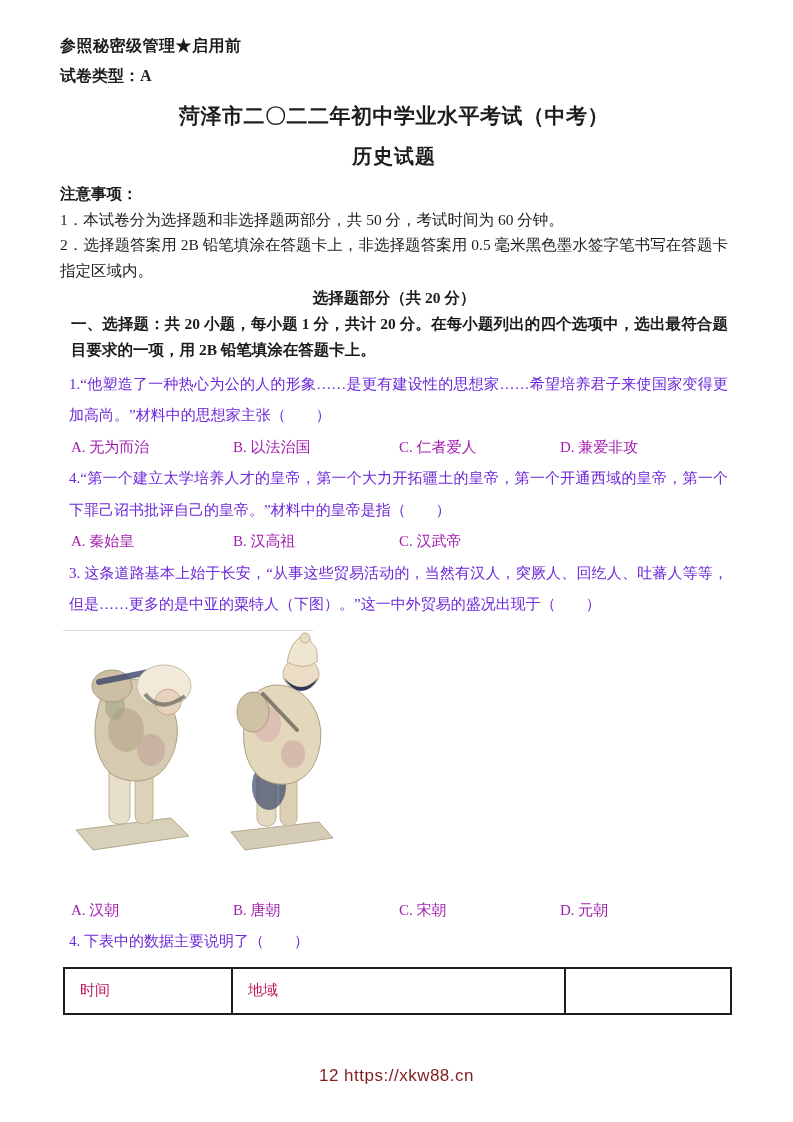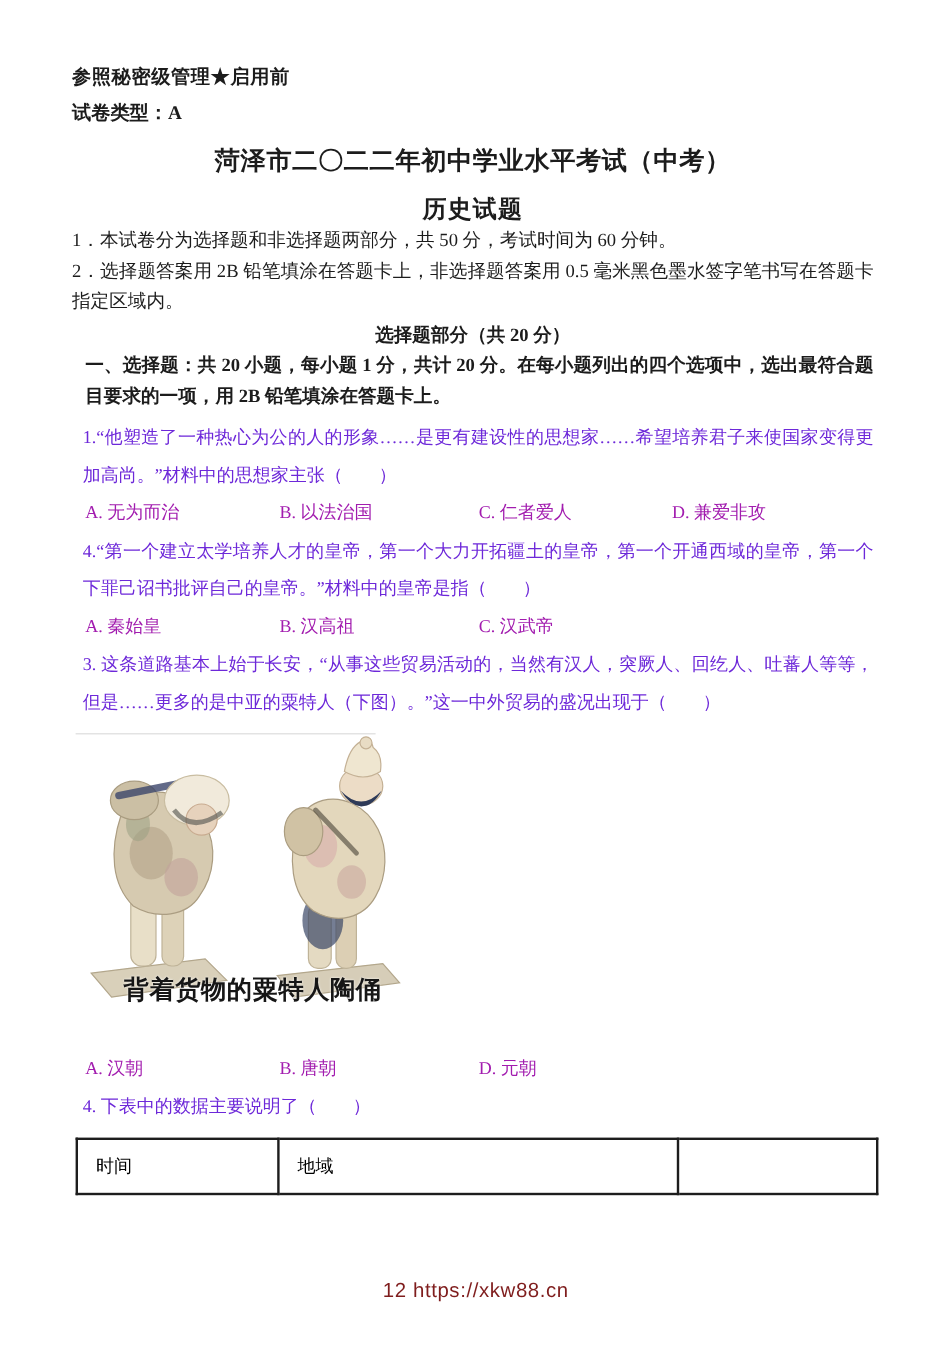--- a/index.html
+++ b/index.html
@@ -10,21 +10,21 @@
     height: 1122px;
     margin: 0 auto;
     background: #ffffff;
     font-family: "Liberation Serif", "DejaVu Serif", serif;
     color: #1c1c1c;
     overflow: hidden;
   }
   .content {
     position: absolute;
     left: 60px;
-    top: 54px;
+    top: 36px;
     width: 668px;
   }
   .security-line {
     font-size: 16px;
     font-weight: 700;
     letter-spacing: 0.5px;
   }
   .paper-type {
     margin-top: 9px;
     font-size: 16px;
@@ -117,21 +117,21 @@
     margin-left: 3px;
     margin-top: 9px;
     table-layout: fixed;
     width: 667px;
   }
   .data-table td {
     border: 2px solid #1d1d1d;
     height: 46px;
     padding-left: 15px;
     font-size: 15px;
-    color: #000000;
+    color: #be185d;
     vertical-align: middle;
   }
   .page-footer {
     position: absolute;
     left: 0;
     top: 1066px;
     width: 100%;
     text-align: center;
     font-family: "Liberation Sans", "DejaVu Sans", sans-serif;
     font-size: 17px;
@@ -146,20 +146,21 @@
   <div class="content">
 
     <div class="security-line">参照秘密级管理★启用前</div>
 
     <div class="paper-type">试卷类型：A</div>
 
     <div class="exam-title">菏泽市二〇二二年初中学业水平考试（中考）</div>
 
     <div class="exam-subtitle">历史试题</div>
 
+    <div class="notice-heading">注意事项：</div>
     <p class="notice-item">1．本试卷分为选择题和非选择题两部分，共 50 分，考试时间为 60 分钟。</p>
     <p class="notice-item">2．选择题答案用 2B 铅笔填涂在答题卡上，非选择题答案用 0.5 毫米黑色墨水签字笔书写在答题卡指定区域内。</p>
 
     <div class="part-title">选择题部分（共 20 分）</div>
 
     <p class="instructions">一、选择题：共 20 小题，每小题 1 分，共计 20 分。在每小题列出的四个选项中，选出最符合题目要求的一项，用 2B 铅笔填涂在答题卡上。</p>
 
     <p class="question q-first">1.“他塑造了一种热心为公的人的形象……是更有建设性的思想家……希望培养君子来使国家变得更加高尚。”材料中的思想家主张（　　）</p>
     <div class="options">
       <span>A. 无为而治</span>
@@ -205,26 +206,26 @@
           <ellipse cx="204" cy="94" rx="14" ry="18" fill="#d8b0ac" opacity="0.65"></ellipse>
           <ellipse cx="230" cy="124" rx="12" ry="14" fill="#c9a49c" opacity="0.55"></ellipse>
           <ellipse cx="190" cy="82" rx="16" ry="20" fill="#d0c2a4" stroke="#ab9d80" stroke-width="1"></ellipse>
           <path d="M200,64 L234,100" stroke="#4a4438" stroke-width="4" opacity="0.6" stroke-linecap="round"></path>
           <ellipse cx="238" cy="44" rx="18" ry="16" fill="#ecdcc6" stroke="#c4b195" stroke-width="1"></ellipse>
           <path d="M221,48 Q238,66 255,48 Q248,61 238,61 Q228,60 221,48 Z" fill="#2e3a58"></path>
           <path d="M224,32 Q228,10 240,6 Q246,4 248,12 Q256,18 254,32 Q240,41 224,32 Z" fill="#efe6d0" stroke="#c4b195" stroke-width="1"></path>
           <circle cx="242" cy="8" r="5" fill="#e8dcc4" stroke="#c4b195" stroke-width="1"></circle>
         </g>
       </svg>
-      <div class="figure-caption">背着货物的粟特人陶俑</div>
     </div>
 
     <div class="options opts-after-figure">
       <span>A. 汉朝</span>
       <span>B. 唐朝</span>
+      <span>C. 宋朝</span>
       <span>D. 元朝</span>
     </div>
 
     <p class="question">4. 下表中的数据主要说明了（　　）</p>
 
     <table class="data-table">
       <colgroup>
         <col style="width:168px">
         <col style="width:333px">
         <col style="width:166px">

